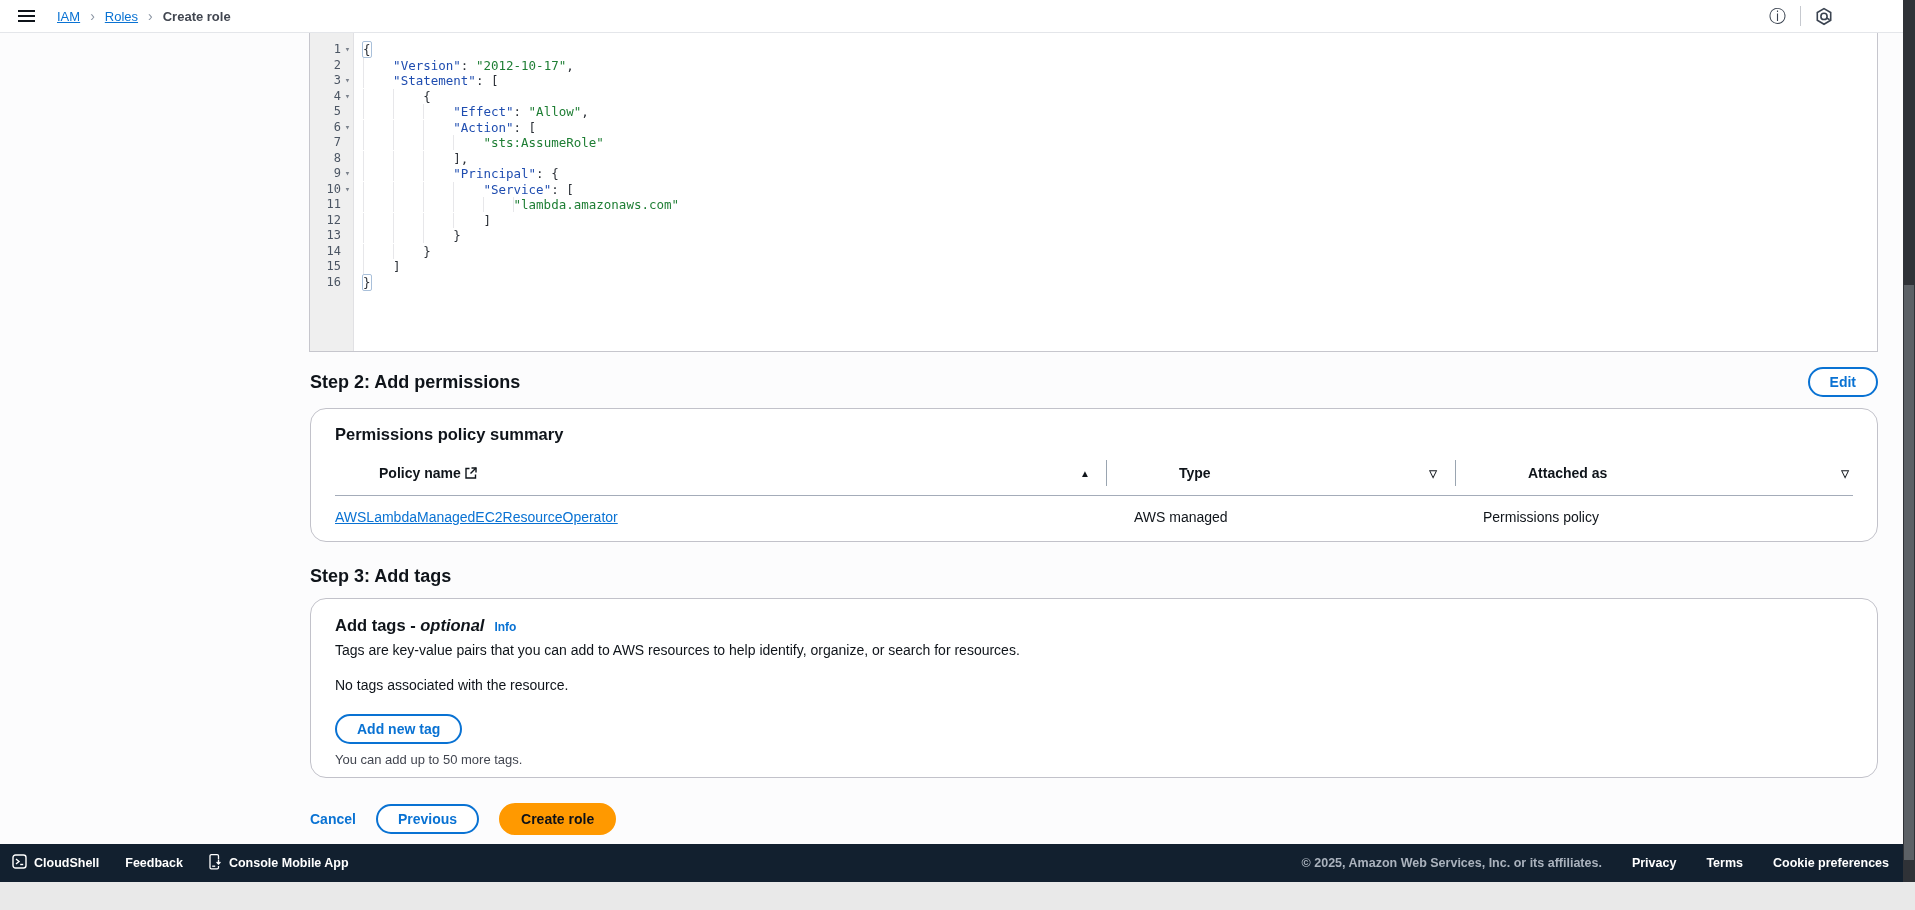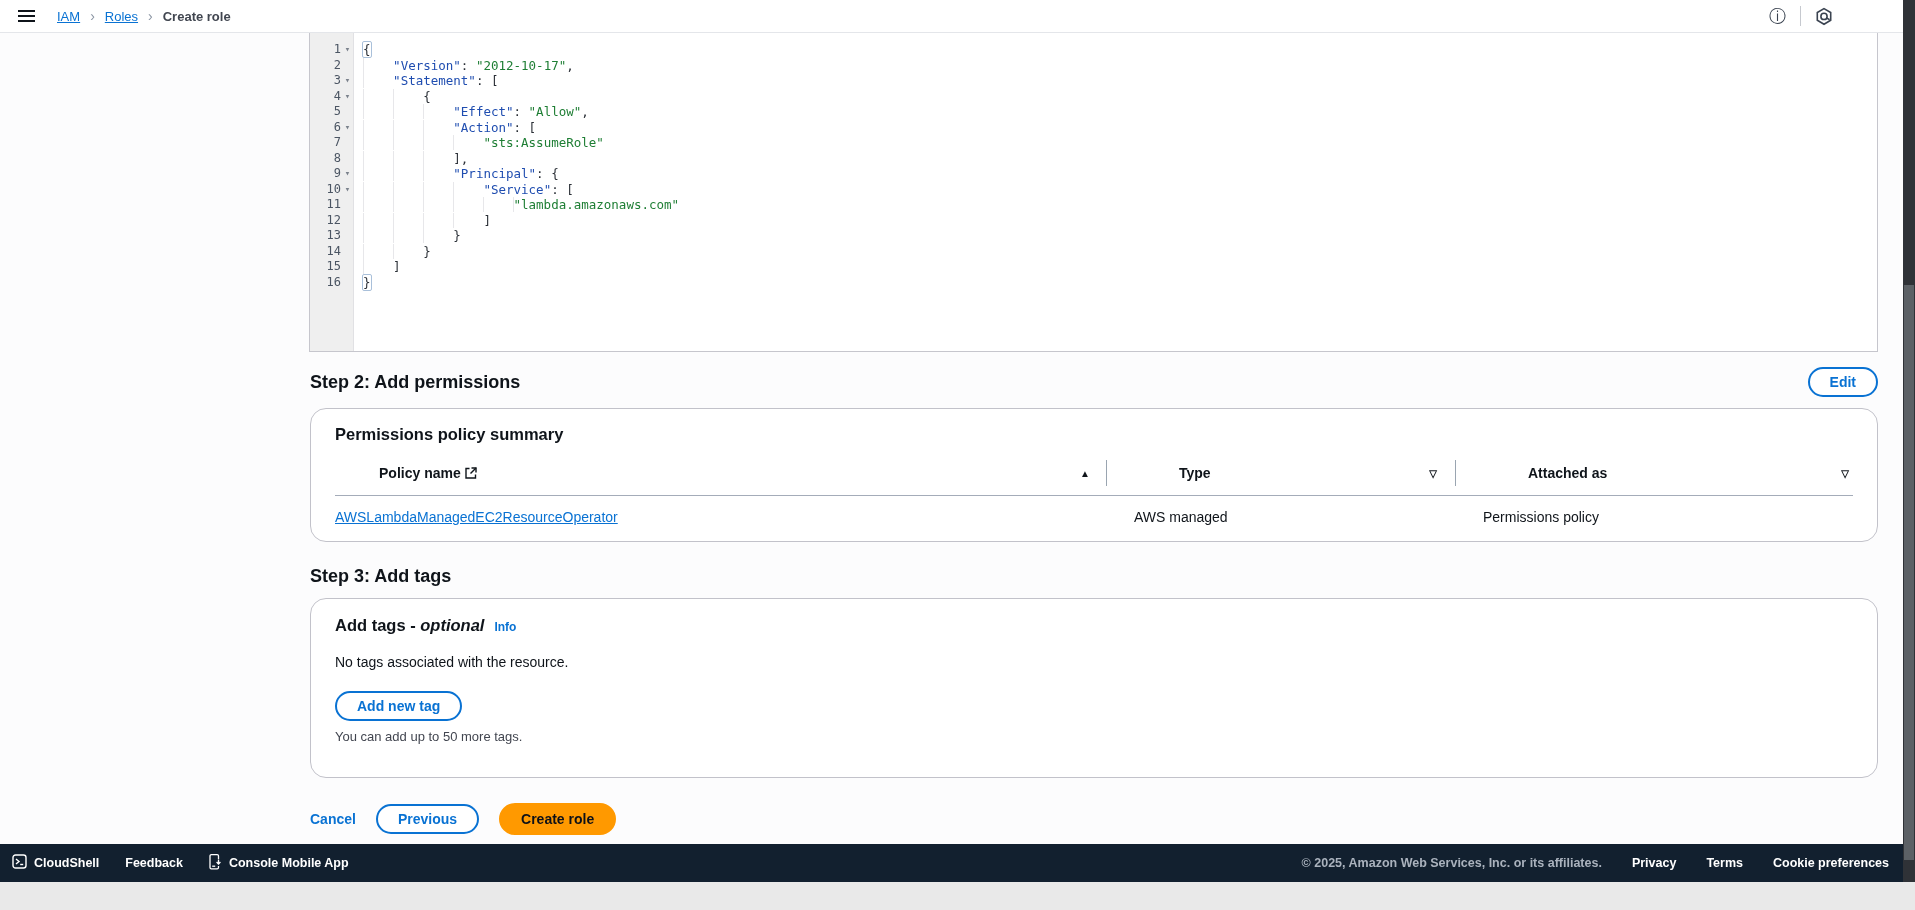--- a/index.html
+++ b/index.html
@@ -244,20 +244,21 @@
     </div>
   </section>
 
   <h2 class="step3-heading">Step 3: Add tags</h2>
 
   <section class="card card2">
     <div class="tags-title-row">
       <h3 class="card-title"><span>Add tags -</span> <span class="tags-optional">optional</span></h3>
       <a class="info-link">Info</a>
     </div>
+    <p class="tags-desc">Tags are key-value pairs that you can add to AWS resources to help identify, organize, or search for resources.</p>
     <p class="tags-empty">No tags associated with the resource.</p>
     <button class="btn-outline add-tag-btn">Add new tag</button>
     <p class="tags-hint">You can add up to 50 more tags.</p>
   </section>
 
   <div class="actions">
     <button class="btn-link">Cancel</button>
     <button class="btn-outline">Previous</button>
     <button class="btn-primary">Create role</button>
   </div>

